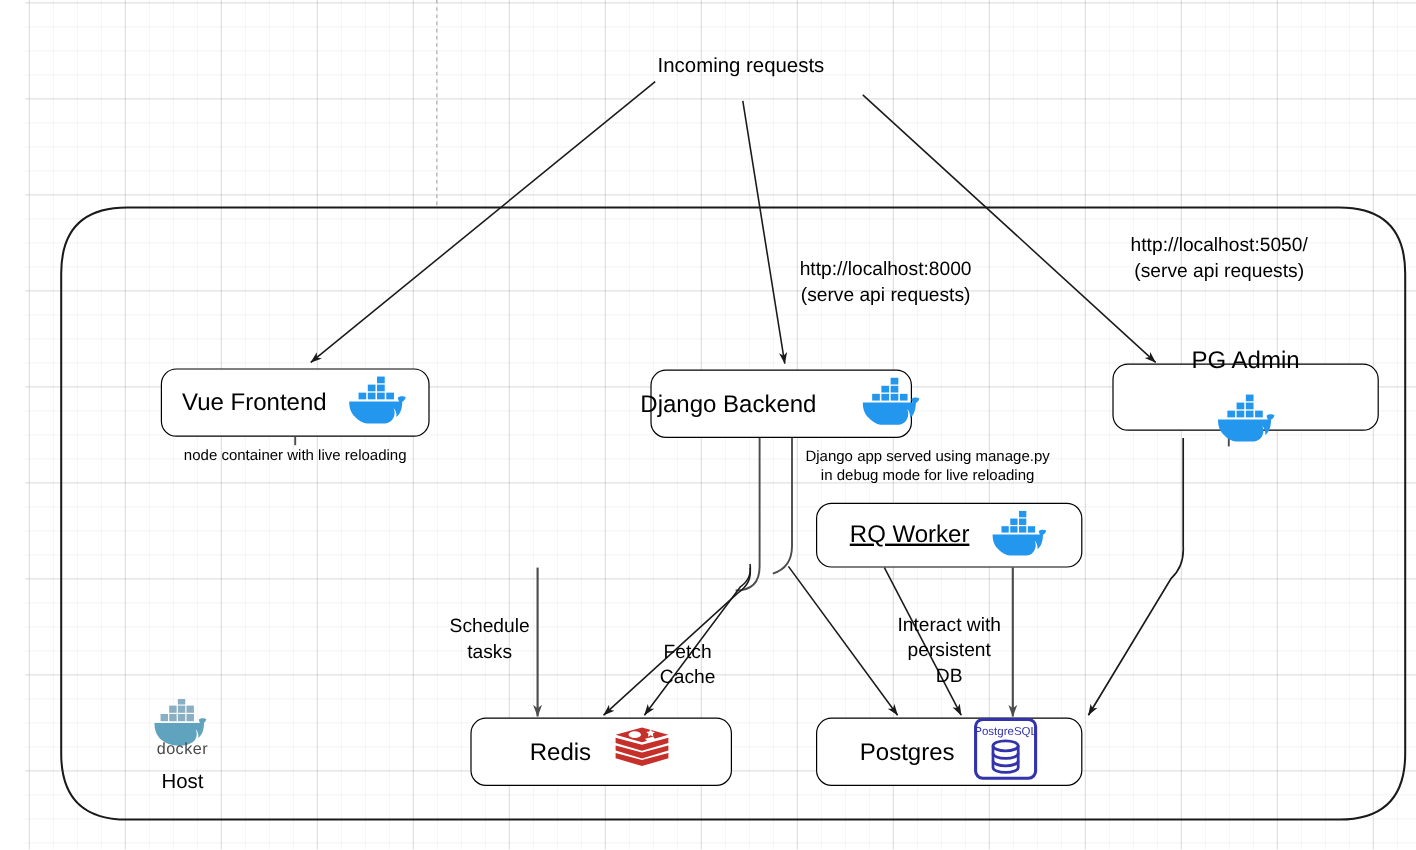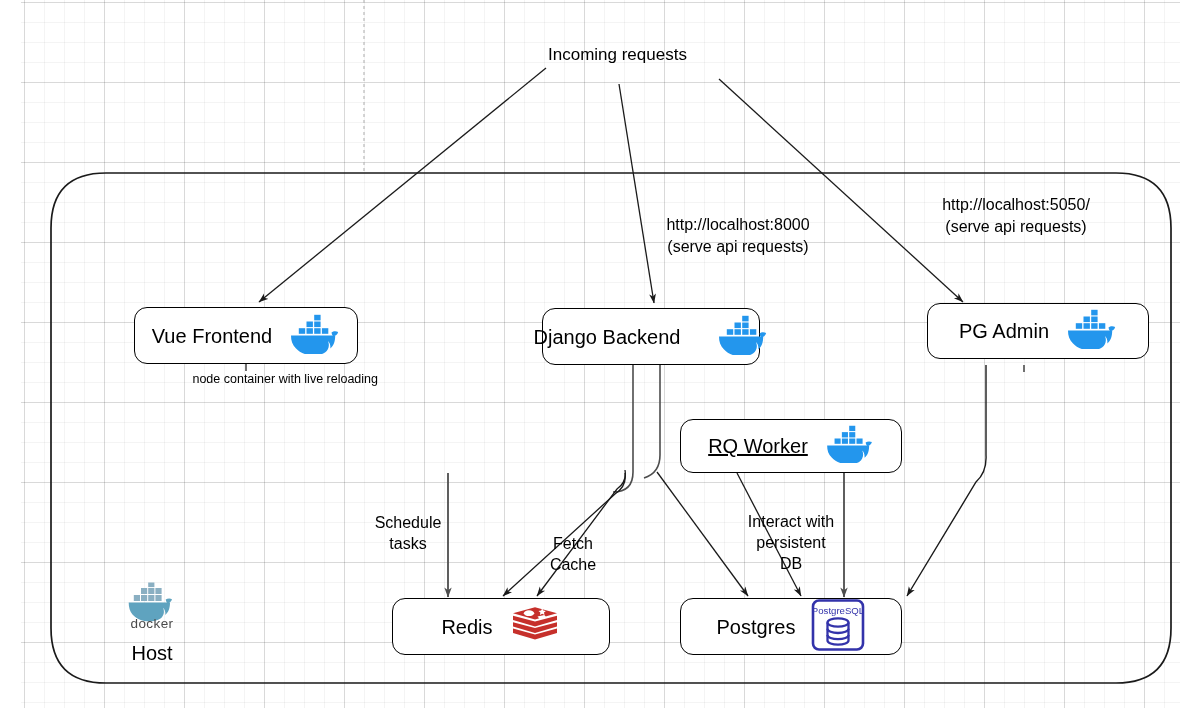--- a/index.html
+++ b/index.html
@@ -82,21 +82,21 @@
     font-size: 16px;
     line-height: 1.35;
     color: #000000;
     white-space: pre-line;
   }
   .host-logo {
     position: absolute;
     text-align: center;
   }
   .host-logo-caption {
-    font-size: 20px;
+    font-size: 17px;
     line-height: 1.2;
     margin-top: 7px;
     color: #000000;
   }
 </style>
 </head>
 <body>
 
 <div id="canvas">
 
@@ -164,42 +164,44 @@
           <rect x="10.8" y="14.2" width="6.4" height="5.6"></rect>
           <rect x="18.5" y="14.2" width="6.4" height="5.6"></rect>
           <rect x="26.2" y="14.2" width="6.4" height="5.6"></rect>
           <rect x="33.9" y="14.2" width="6.4" height="5.6"></rect>
           <path d="M3 21.5h44.2c0 5.5-1.3 10.2-4.9 13 .4-3.3-.6-6-2.4-7.6 2.2 4.4.4 9.3-2.6 11.4-7.8 5.3-22.6 3.9-29.5-4.1C4.3 30.9 3 26.6 3 21.5z"></path>
           <path d="M43.5 18.4c1.7-1.3 4.6-1.6 6.6-.4-.5 2.4-2.7 4.3-5 4.2-.9-1.2-1.5-2.5-1.6-3.8z"></path>
         </g>
       </svg>
     </span>
   </div>
-  <div class="caption" style="left:93px; top:372px; width:264px;text-align:right;">node container with live reloading</div>
+  <div class="caption" style="left:93px; top:372px; width:264px;">node container with live reloading</div>
 
   <div class="node" style="left:521px; top:308px; width:218px; height:57px;gap:36px;">
     <span class="node-label">Django Backend</span>
     <span class="node-icon">
       <svg width="52" height="40" viewBox="0 0 52 40">
         <g fill="#2396ED">
           <rect x="18.5" y="7.5" width="6.4" height="5.6"></rect>
           <rect x="26.2" y="7.5" width="6.4" height="5.6"></rect>
           <rect x="26.2" y="0.8" width="6.4" height="5.6"></rect>
           <rect x="10.8" y="14.2" width="6.4" height="5.6"></rect>
           <rect x="18.5" y="14.2" width="6.4" height="5.6"></rect>
           <rect x="26.2" y="14.2" width="6.4" height="5.6"></rect>
           <rect x="33.9" y="14.2" width="6.4" height="5.6"></rect>
           <path d="M3 21.5h44.2c0 5.5-1.3 10.2-4.9 13 .4-3.3-.6-6-2.4-7.6 2.2 4.4.4 9.3-2.6 11.4-7.8 5.3-22.6 3.9-29.5-4.1C4.3 30.9 3 26.6 3 21.5z"></path>
           <path d="M43.5 18.4c1.7-1.3 4.6-1.6 6.6-.4-.5 2.4-2.7 4.3-5 4.2-.9-1.2-1.5-2.5-1.6-3.8z"></path>
         </g>
       </svg>
     </span>
   </div>
-
-  <div class="node" style="left:906px; top:303px; width:222px; height:56px;">
+  <div class="caption" style="left:628px; top:373px; width:248px;">Django app served using manage.py
+in debug mode for live reloading</div>
+
+  <div class="node" style="left:906px; top:303px; width:222px; height:56px;flex-direction:column;">
     <span class="node-label">PG Admin</span>
     <span class="node-icon">
       <svg width="52" height="40" viewBox="0 0 52 40">
         <g fill="#2396ED">
           <rect x="18.5" y="7.5" width="6.4" height="5.6"></rect>
           <rect x="26.2" y="7.5" width="6.4" height="5.6"></rect>
           <rect x="26.2" y="0.8" width="6.4" height="5.6"></rect>
           <rect x="10.8" y="14.2" width="6.4" height="5.6"></rect>
           <rect x="18.5" y="14.2" width="6.4" height="5.6"></rect>
           <rect x="26.2" y="14.2" width="6.4" height="5.6"></rect>

